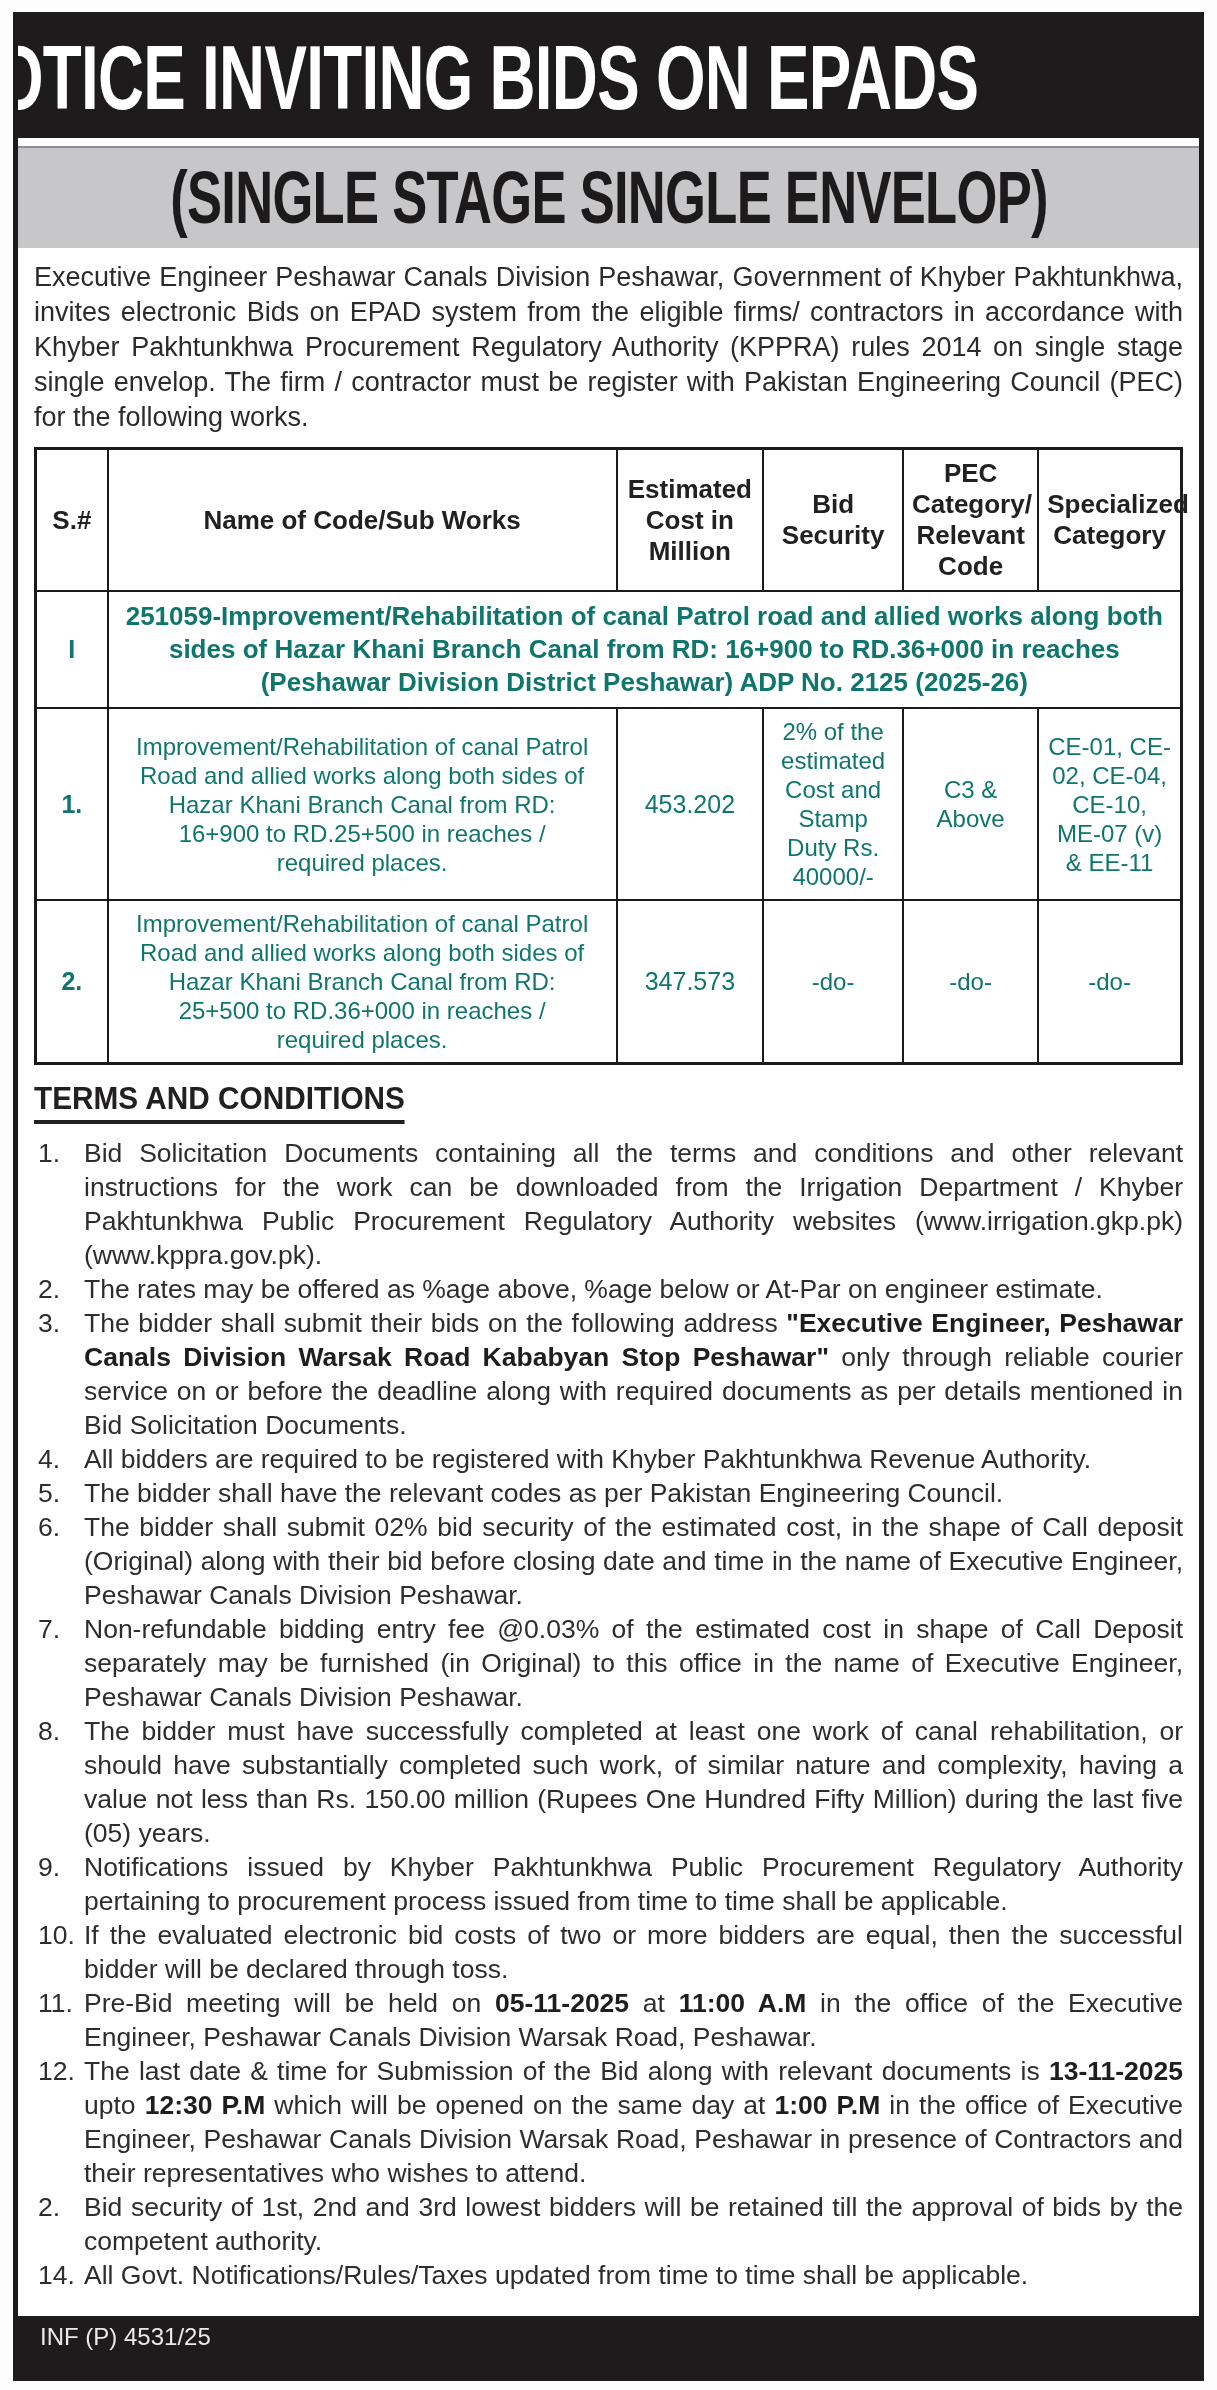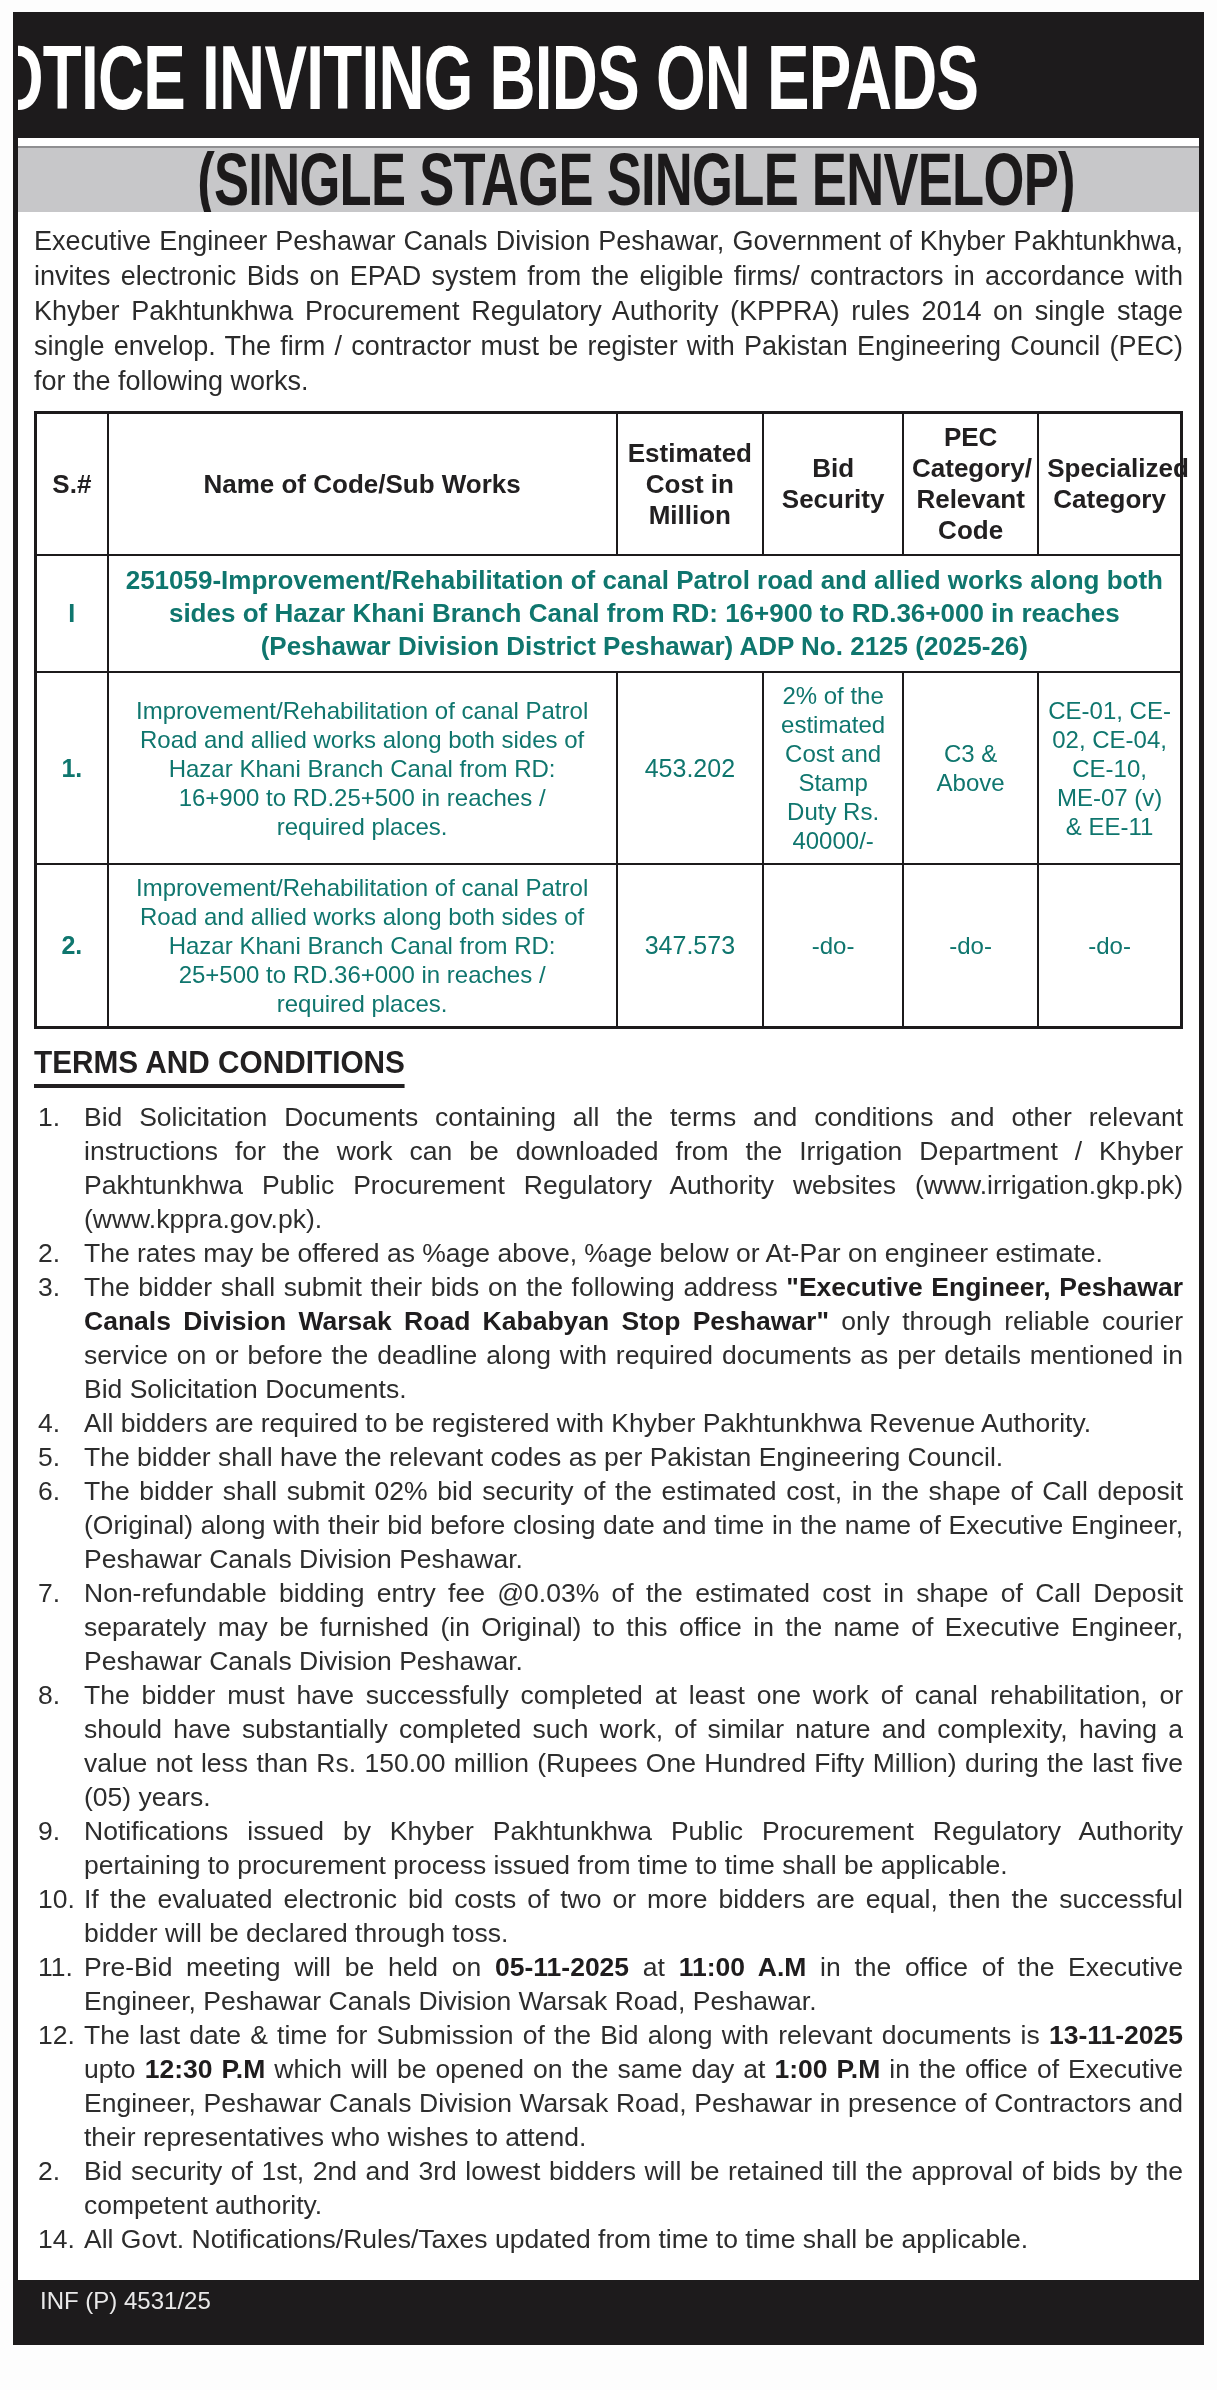--- a/index.html
+++ b/index.html
@@ -37,23 +37,24 @@
     font-size: 91px;
     line-height: 1;
     white-space: nowrap;
     display: inline-block;
     transform: scaleX(0.70);
     letter-spacing: -1px;
   }
   .subtitle-banner {
     margin-top: 8px;
     background: var(--banner_gray, #c7c7c9);
-    height: 66px;
+    height: 102px;
     display: flex;
     align-items: center;
+    justify-content: center;
     overflow: hidden;
     border-top: 2px solid #8f8f91;
   }
   .subtitle-banner .banner-text {
     color: #1c1a1b;
     font-weight: bold;
     font-size: 74px;
     line-height: 1;
     white-space: nowrap;
     display: inline-block;

